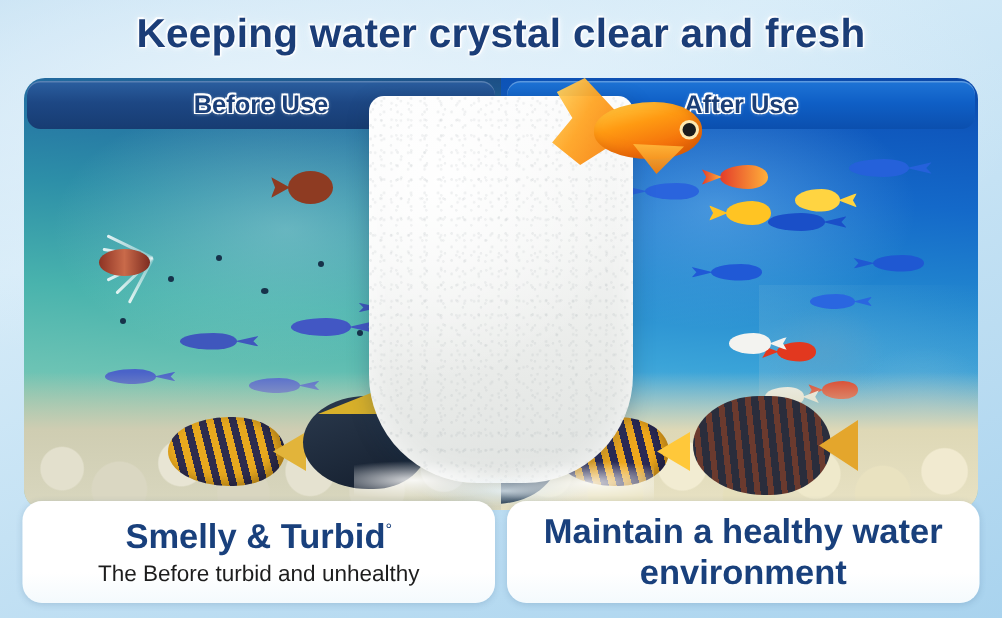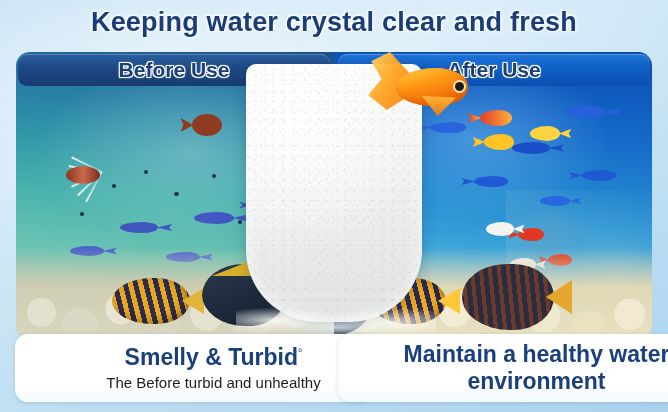--- a/index.html
+++ b/index.html
@@ -112,21 +112,21 @@
     left:18px;width:312px;
     background:linear-gradient(180deg,#2b5fa0 0%,#1d4784 45%,#173c72 100%);
     box-shadow:inset 0 1px 0 rgba(255,255,255,.22);
   }
   .badge-after{
     left:338px;width:312px;
     background:linear-gradient(180deg,#1e74d6 0%,#0f5fc6 45%,#0b4fae 100%);
     box-shadow:inset 0 1px 0 rgba(255,255,255,.28);
   }
   .badge span{
-    font-size:21px;font-weight:bold;color:#1b3f78;
+    font-size:17px;font-weight:bold;color:#1b3f78;
     text-shadow:
       -1px -1px 0 #fff, 1px -1px 0 #fff, -1px 1px 0 #fff, 1px 1px 0 #fff,
       0 0 3px #dbeaf8;
     white-space:nowrap;
   }
 
   
   .pad{
     position:absolute;left:246px;top:64px;width:176px;height:258px;
     border-radius:10px 10px 72px 72px;
@@ -177,21 +177,21 @@
       radial-gradient(ellipse 52% 46% at 78% 50%, rgba(255,255,255,.80), rgba(255,255,255,0) 72%),
       radial-gradient(ellipse 40% 34% at 50% 62%, rgba(235,248,255,.75), rgba(235,248,255,0) 70%);
     pointer-events:none;
   }
 
   
   .caption{
     position:absolute;top:334px;height:68px;border-radius:13px;
     background:linear-gradient(180deg,#ffffff 0%,#ffffff 70%,#f4fafd 100%);
     box-shadow:0 1px 4px rgba(60,100,140,.20);
-    display:flex;flex-direction:column;align-items:center;justify-content:center;padding-left:41px;
+    display:flex;flex-direction:column;align-items:center;justify-content:center;
   }
   .cap-left{left:15px;width:315px;}
   .cap-right{left:338px;width:315px;}
   .cap-h{
     font-size:23px;font-weight:bold;color:#19407c;line-height:1.08;
     white-space:nowrap;
   }
   .cap-h sup{font-size:11px;font-weight:normal;vertical-align:super;}
   .cap-sub{
     font-size:15px;color:#1d1d1d;margin-top:4px;white-space:nowrap;

